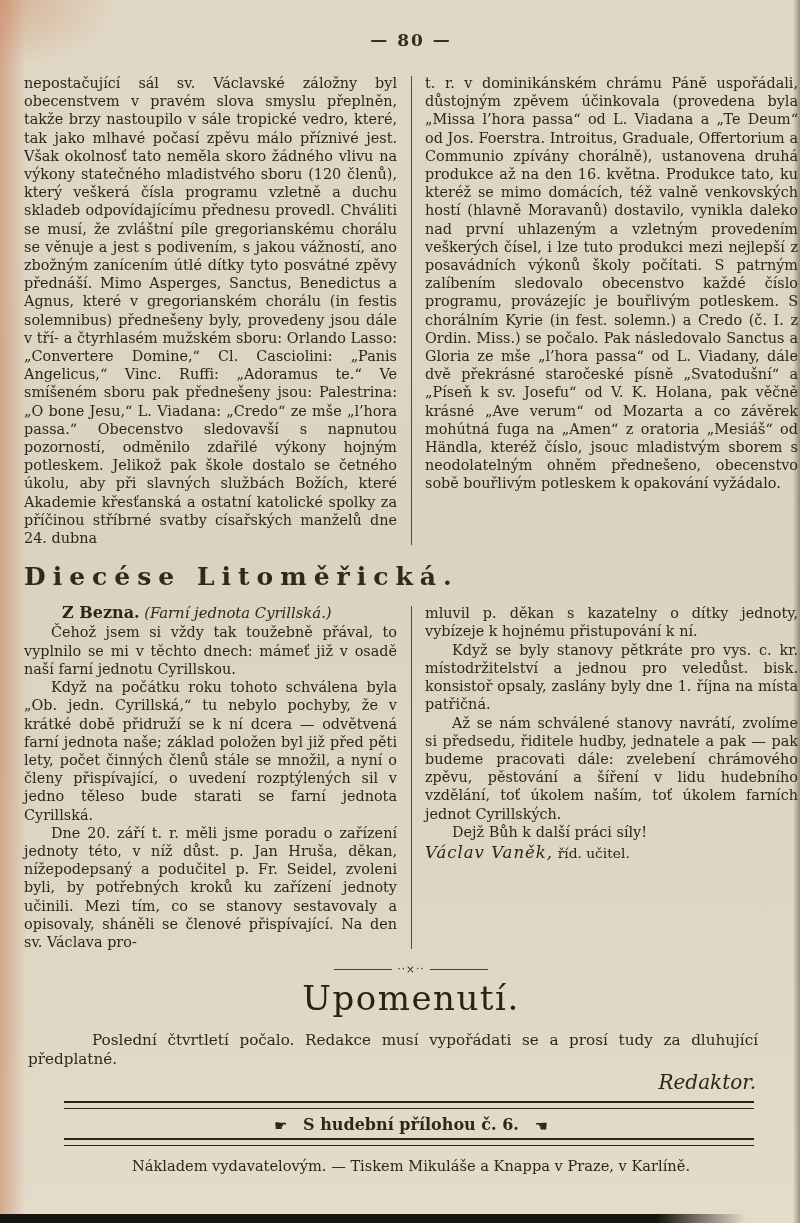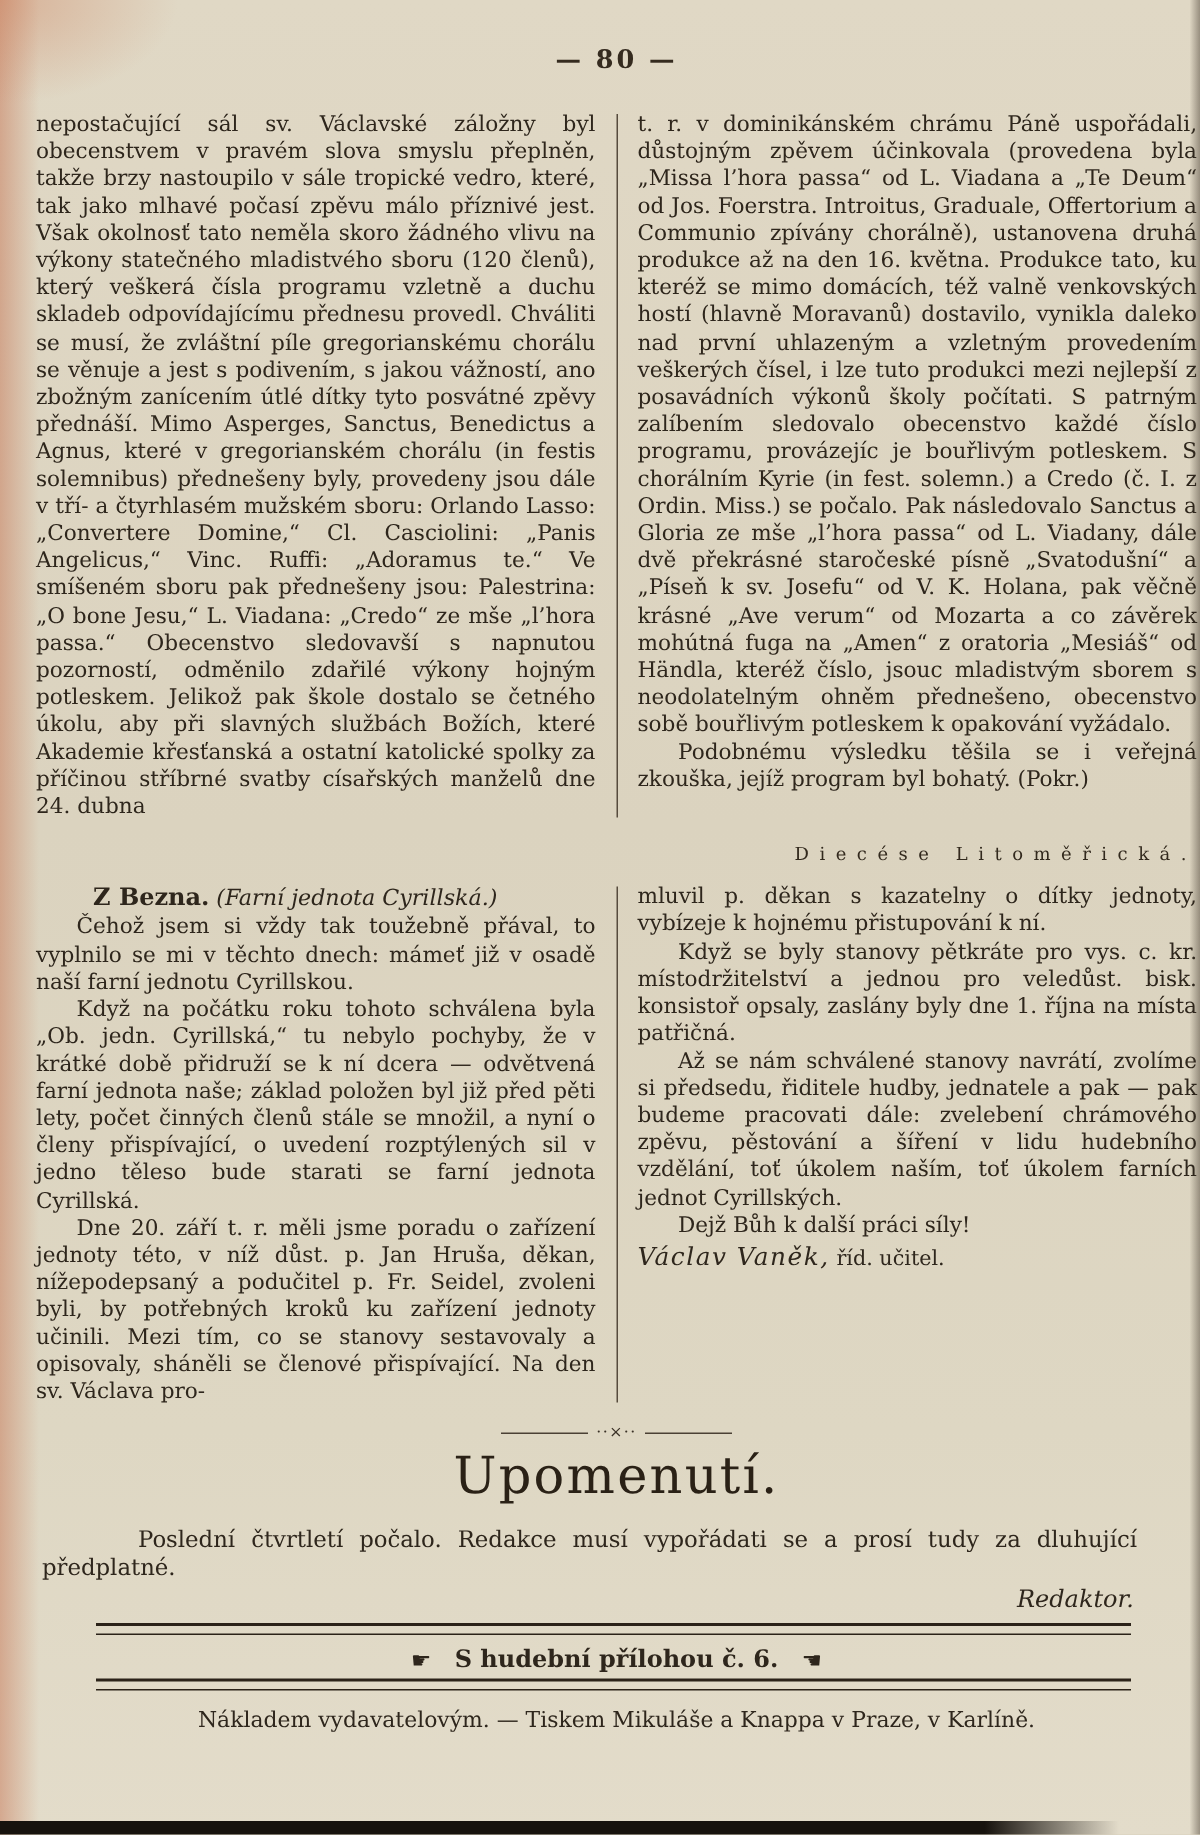--- a/index.html
+++ b/index.html
@@ -36,21 +36,21 @@
     margin:0 0 24px 0;color:#352b1f;
   }
 
   .cols{display:flex;align-items:stretch;}
   .col{flex:1 1 0;text-align:justify;font-size:14.4px;line-height:18.2px;}
   .col p{margin:0;}
   .para-indent{text-indent:27px;}
   .col-divider{width:1px;background:#564b3d;margin:2px 13px 2px 14px;flex:0 0 auto;}
 
   .diocese{
-    text-align:right;font-size:12px;font-weight:normal;letter-spacing:7px;
+    text-align:left;font-size:25px;font-weight:bold;letter-spacing:7px;
     margin:15px 0 13px 0;color:#32291d;
   }
 
   .article-head{text-indent:38px;margin:0 0 1px 0 !important;}
   .head-bold{font-weight:bold;font-size:16px;}
   .head-italic{font-style:italic;font-size:14.8px;}
 
   .signature{padding-right:24px;margin-top:3px !important;text-indent:0;}
   .sig-name{font-style:italic;font-size:16.5px;letter-spacing:1px;}
   .sig-role{font-size:13.8px;}
@@ -65,21 +65,21 @@
   .upomenuti{
     text-align:center;font-size:34px;font-weight:normal;letter-spacing:1.5px;
     margin:2px 0 13px 0;color:#2a2116;
   }
 
   .notice{
     font-size:15.2px;line-height:19px;text-align:justify;text-indent:64px;
     margin:0 40px 0 4px;
   }
   .redaktor{
-    text-align:right;font-style:italic;font-size:16px;
+    text-align:right;font-style:italic;font-size:20px;
     margin:1px 42px 7px 0;
   }
 
   .rule-double{
     height:5px;border-top:2.5px solid #2b2218;border-bottom:1px solid #2b2218;
     margin:3px 44px 0 40px;
   }
   .priloha{
     text-align:center;font-weight:bold;font-size:16px;margin:6px 0 4px 0;
   }
@@ -102,21 +102,20 @@
 
     <div class="page-number">— 80 —</div>
 
     <section class="cols">
       <div class="col">
         <p>nepostačující sál sv. Václavské záložny byl obecenstvem v pravém slova smyslu přeplněn, takže brzy nastoupilo v sále tropické vedro, které, tak jako mlhavé počasí zpěvu málo příznivé jest. Však okolnosť tato neměla skoro žádného vlivu na výkony statečného mladistvého sboru (120 členů), který veškerá čísla programu vzletně a duchu skladeb odpovídajícímu přednesu provedl. Chváliti se musí, že zvláštní píle gregorianskému chorálu se věnuje a jest s podivením, s jakou vážností, ano zbožným zanícením útlé dítky tyto posvátné zpěvy přednáší. Mimo Asperges, Sanctus, Benedictus a Agnus, které v gregorianském chorálu (in festis solemnibus) přednešeny byly, provedeny jsou dále v tří- a čtyrhlasém mužském sboru: Orlando Lasso: „Convertere Domine,“ Cl. Casciolini: „Panis Angelicus,“ Vinc. Ruffi: „Adoramus te.“ Ve smíšeném sboru pak přednešeny jsou: Palestrina: „O bone Jesu,“ L. Viadana: „Credo“ ze mše „l’hora passa.“ Obecenstvo sledovavší s napnutou pozorností, odměnilo zdařilé výkony hojným potleskem. Jelikož pak škole dostalo se četného úkolu, aby při slavných službách Božích, které Akademie křesťanská a ostatní katolické spolky za příčinou stříbrné svatby císařských manželů dne 24. dubna</p>
       </div>
       <div class="col-divider"></div>
       <div class="col">
         <p>t. r. v dominikánském chrámu Páně uspořádali, důstojným zpěvem účinkovala (provedena byla „Missa l’hora passa“ od L. Viadana a „Te Deum“ od Jos. Foerstra. Introitus, Graduale, Offertorium a Communio zpívány chorálně), ustanovena druhá produkce až na den 16. května. Produkce tato, ku kteréž se mimo domácích, též valně venkovských hostí (hlavně Moravanů) dostavilo, vynikla daleko nad první uhlazeným a vzletným provedením veškerých čísel, i lze tuto produkci mezi nejlepší z posavádních výkonů školy počítati. S patrným zalíbením sledovalo obecenstvo každé číslo programu, provázejíc je bouřlivým potleskem. S chorálním Kyrie (in fest. solemn.) a Credo (č. I. z Ordin. Miss.) se počalo. Pak následovalo Sanctus a Gloria ze mše „l’hora passa“ od L. Viadany, dále dvě překrásné staročeské písně „Svatodušní“ a „Píseň k sv. Josefu“ od V. K. Holana, pak věčně krásné „Ave verum“ od Mozarta a co závěrek mohútná fuga na „Amen“ z oratoria „Mesiáš“ od Händla, kteréž číslo, jsouc mladistvým sborem s neodolatelným ohněm přednešeno, obecenstvo sobě bouřlivým potleskem k opakování vyžádalo.</p>
-        <p class="para-indent">Podobnému výsledku těšila se i veřejná zkouška, jejíž program byl bohatý. (Pokr.)</p>
       </div>
     </section>
 
     <h2 class="diocese">Diecése Litoměřická.</h2>
 
     <section class="cols">
       <div class="col">
         <p class="article-head">
           <span class="head-bold">Z Bezna.</span>
           <span class="head-italic">(Farní jednota Cyrillská.)</span>

